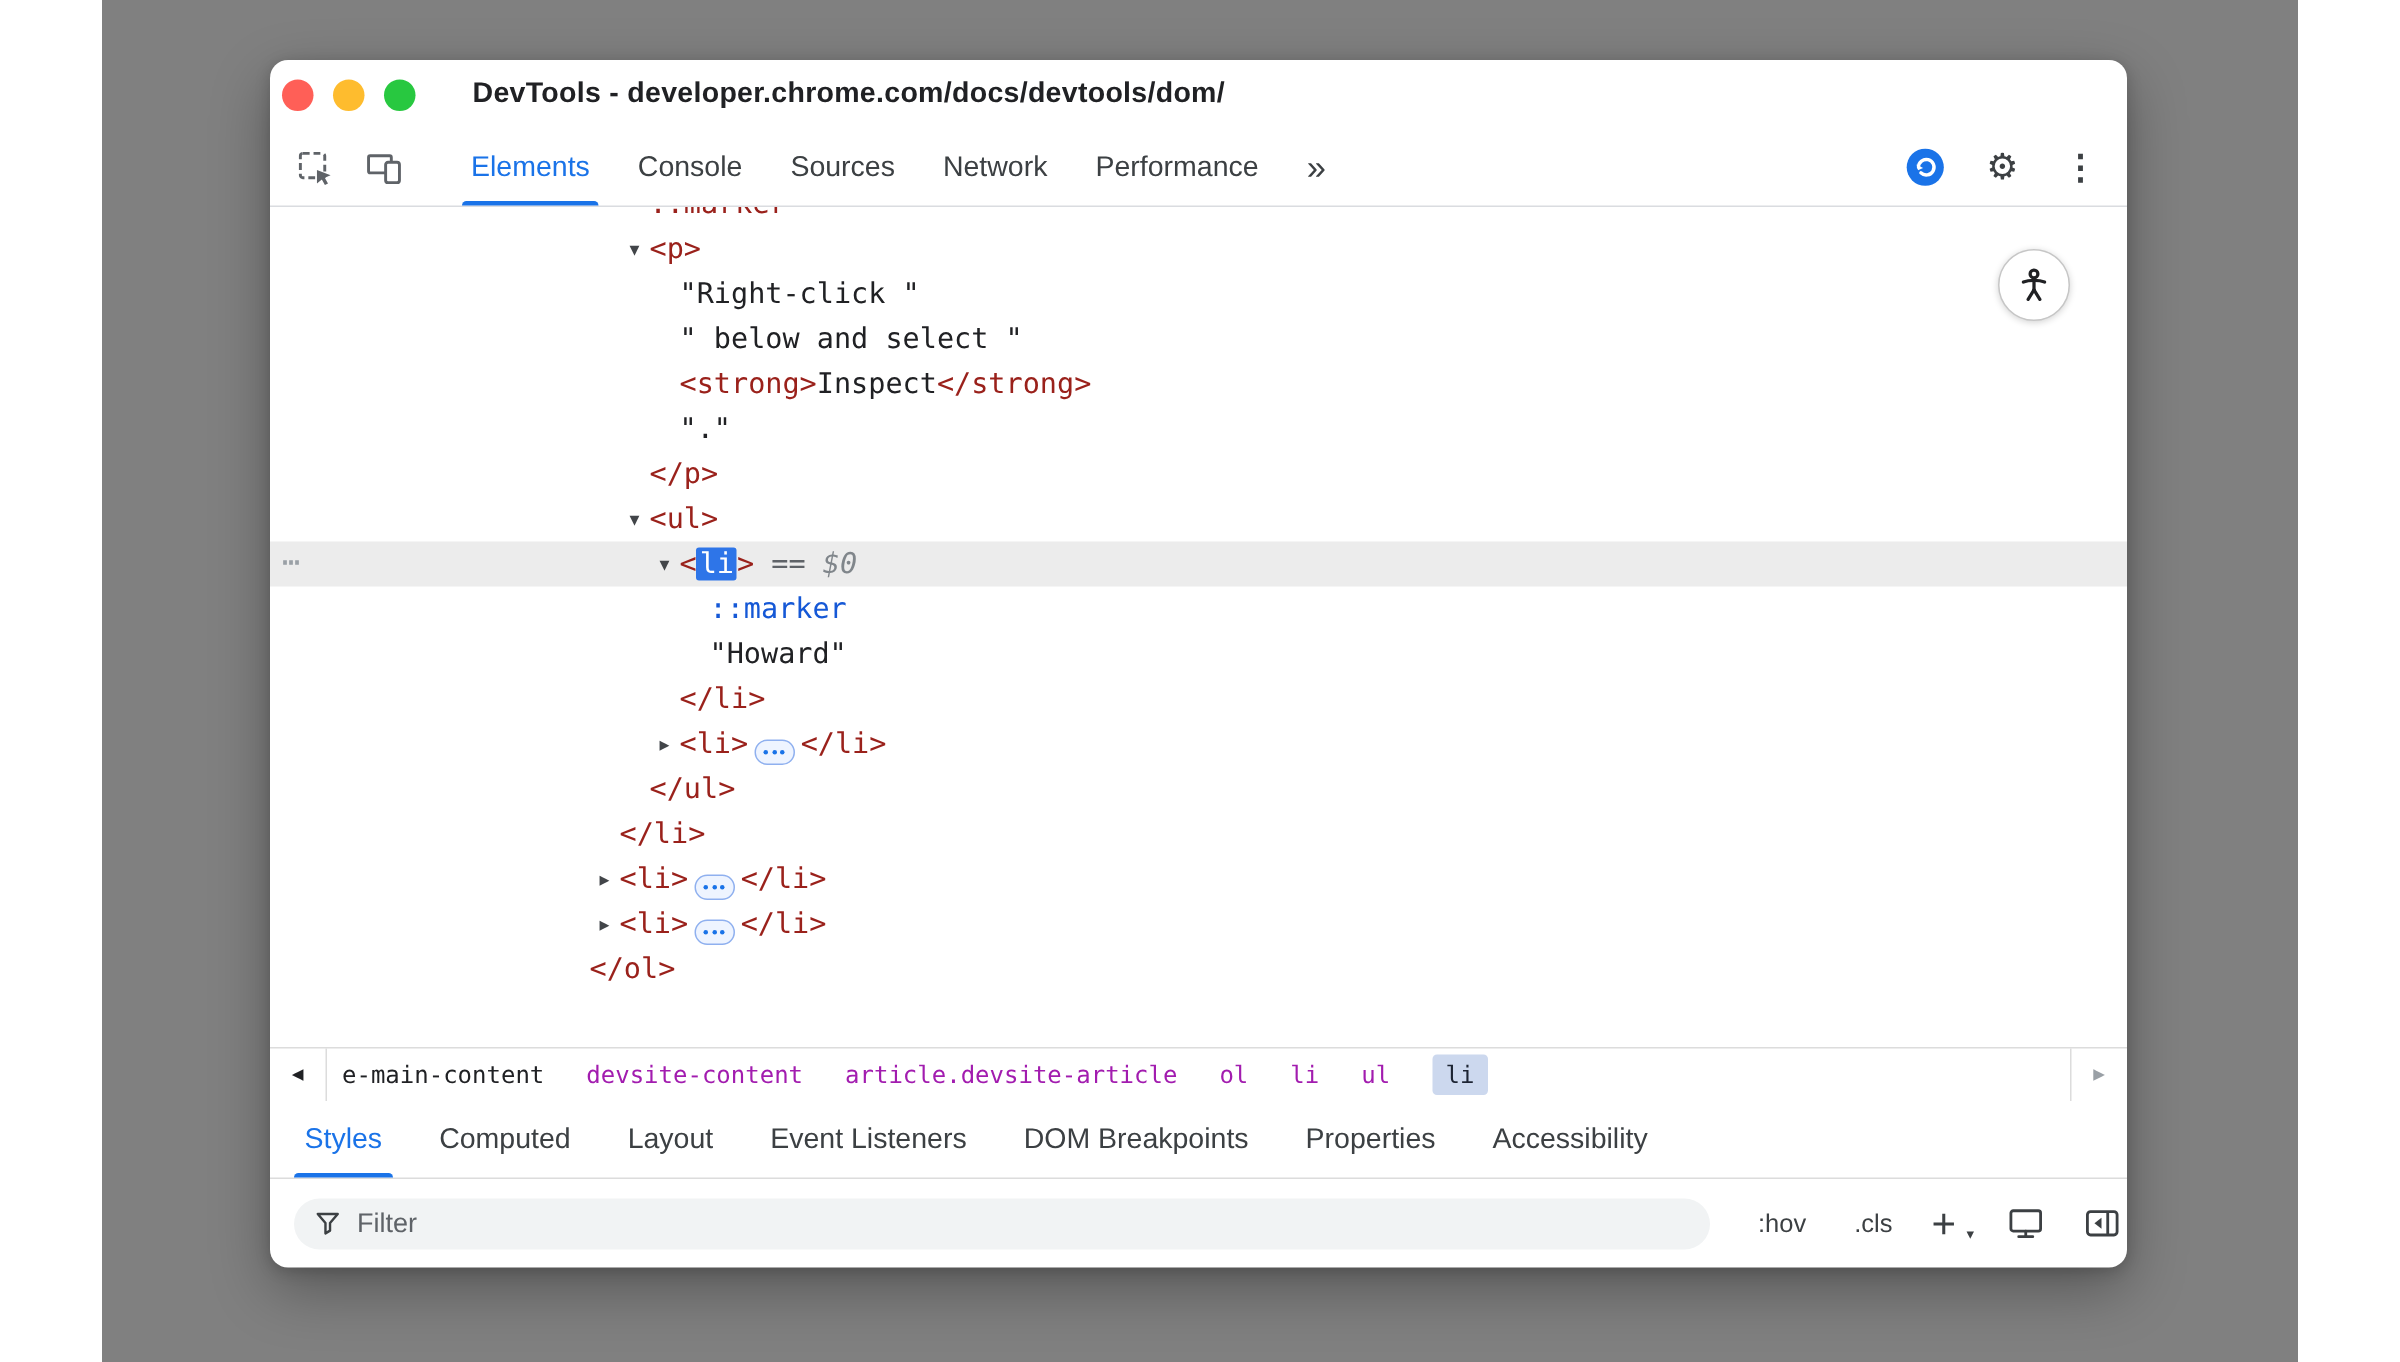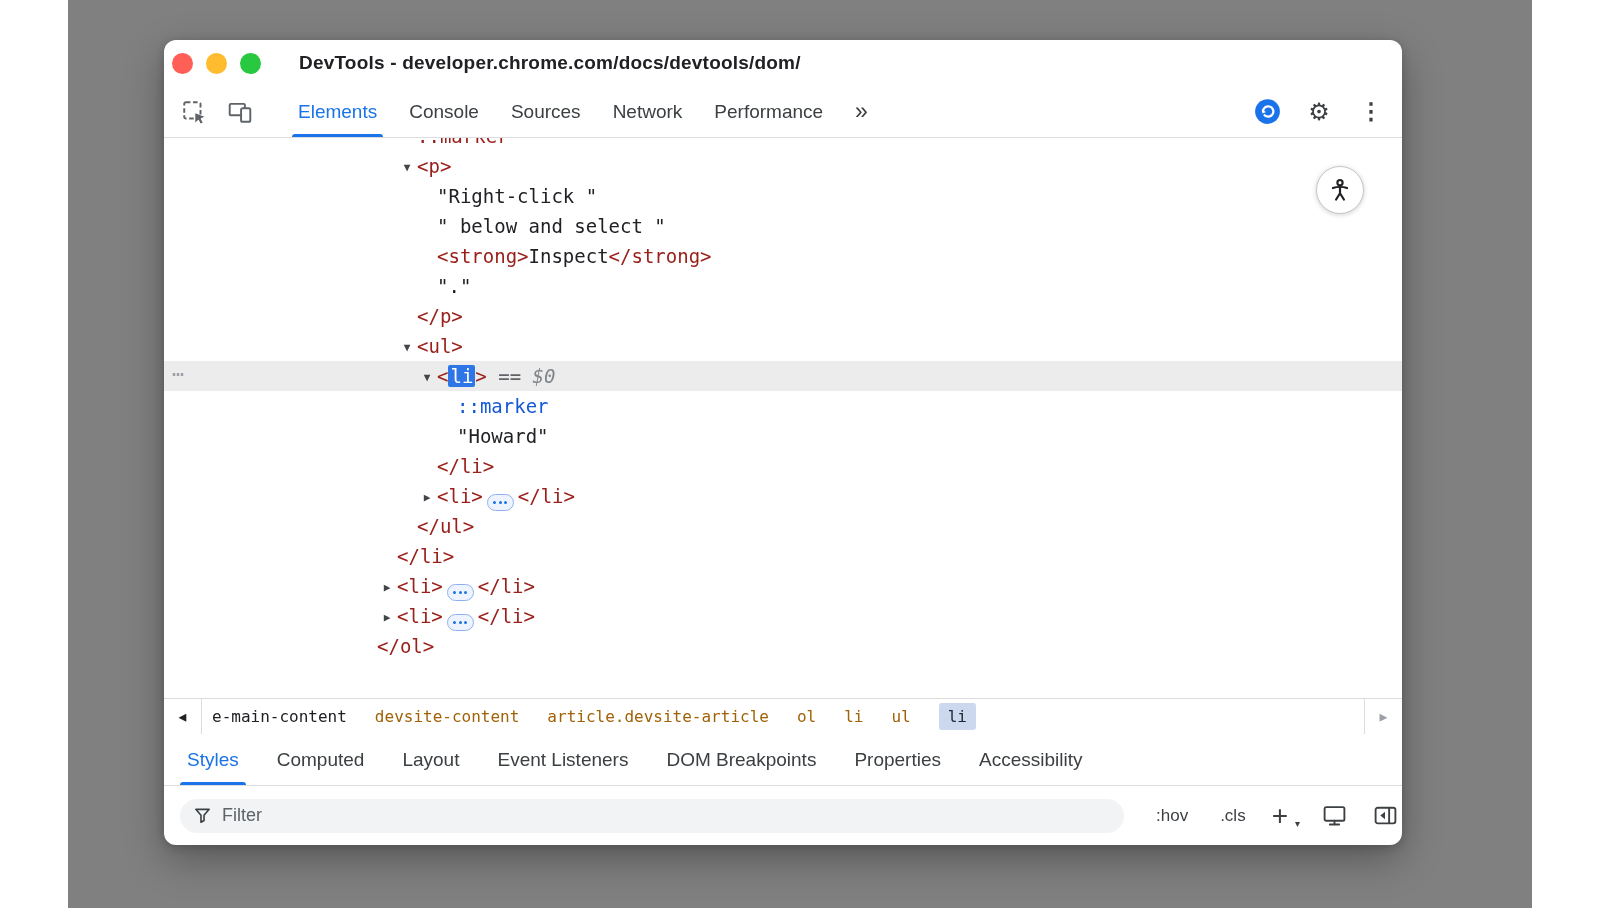--- a/index.html
+++ b/index.html
@@ -1,19 +1,19 @@
 <!DOCTYPE html>
 <html><head>
 <meta charset="utf-8">
 <style>
   * { margin:0; padding:0; box-sizing:border-box; }
   html,body { width:1600px; height:908px; overflow:hidden; background:#ffffff; font-family:"Liberation Sans", sans-serif; }
   .backdrop { position:absolute; left:68px; top:0; width:1464px; height:908px; background:#808080; }
 
-  .devtools-window { position:absolute; left:164px; top:40px; width:1238px; height:805px; background:#fff;
+  .devtools-window { position:absolute; left:180px; top:40px; width:1238px; height:805px; background:#fff;
     border-radius:12px; box-shadow:0 14px 40px rgba(0,0,0,.32), 0 2px 10px rgba(0,0,0,.18); overflow:hidden; color:#202124; }
 
   
   .titlebar { height:46px; display:flex; align-items:center; padding-left:8px; }
   .traffic { width:21px; height:21px; border-radius:50%; margin-left:0; margin-right:13px; flex:none; }
   .t-red { background:#ff5f57; } .t-yellow { background:#febc2e; } .t-green { background:#28c840; }
   .win-title { font-weight:bold; font-size:19px; margin-left:25px; color:#202124; letter-spacing:.2px; white-space:nowrap; }
 
   
   .toolbar { height:52px; display:flex; align-items:center; border-bottom:1px solid #dadce0; padding:0 16px 0 14px; }
@@ -52,21 +52,21 @@
     background:#fff; border:1px solid #c6c6c6; box-shadow:0 1px 5px rgba(0,0,0,.18);
     display:flex; align-items:center; justify-content:center; color:#202124; }
 
   
   .crumbbar { height:36px; border-top:1px solid #dcdcdc; display:flex; align-items:stretch;
     font-family:"DejaVu Sans Mono", monospace; font-size:16px; background:#fff; }
   .crumb-nav { width:38px; display:flex; align-items:center; justify-content:center; font-size:13px; flex:none; }
   .crumb-nav.left { border-right:1px solid #dcdcdc; color:#202124; }
   .crumb-nav.right { border-left:1px solid #dcdcdc; color:#9aa0a6; }
   .crumbs { flex:1; display:flex; align-items:center; gap:28px; padding:0 10px; overflow:hidden; }
-  .crumb { color:#a16207; white-space:nowrap; }
+  .crumb { color:#a21caf; white-space:nowrap; }
   .crumb.dark { color:#202124; }
   .crumb.selected { background:#ccd8ee; color:#1d2433; padding:4px 9px; border-radius:3px; }
 
   
   .subtabs { height:52px; display:flex; align-items:stretch; padding-left:4px; border-bottom:1px solid #dcdcdc; }
   .subtab { position:relative; display:flex; align-items:center; padding:0 19px; font-size:19px; color:#3c4043; white-space:nowrap; }
   .subtab.active { color:#1a73e8; }
   .subtab.active::after { content:""; position:absolute; left:12px; right:12px; bottom:0; height:3px; background:#1a73e8; border-radius:3px 3px 0 0; }
 
   

